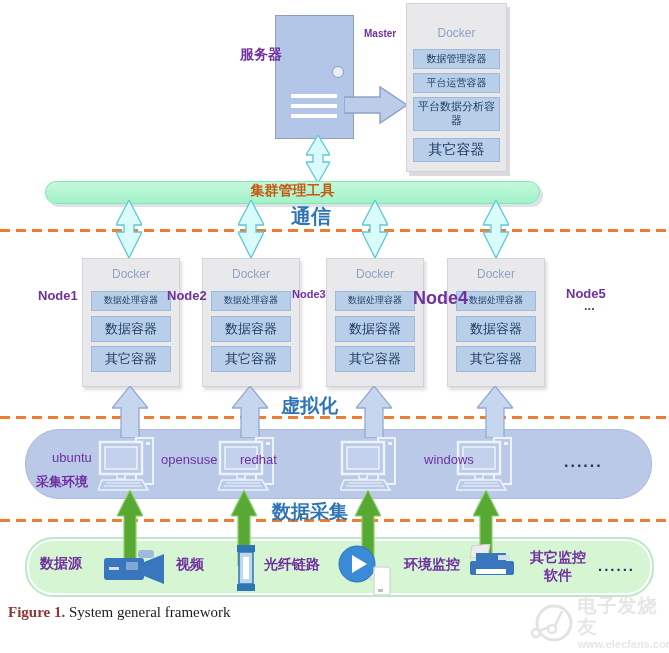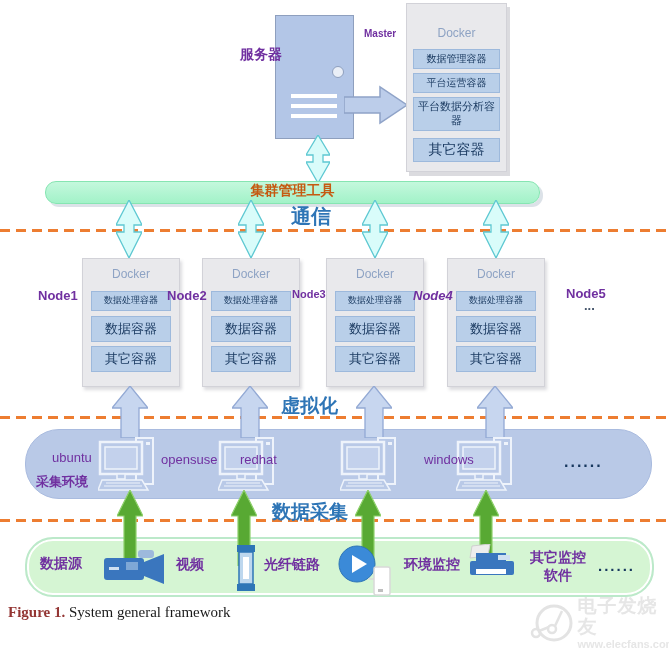--- a/index.html
+++ b/index.html
@@ -129,21 +129,21 @@
   <div class="node-box" style="left:447px;">
     <div class="docker-title" style="top:8px;">Docker</div>
     <div class="subbox" style="left:8px;top:32px;width:78px;height:18px;font-size:9px;">数据处理容器</div>
     <div class="subbox" style="left:8px;top:57px;width:78px;height:24px;font-size:13px;">数据容器</div>
     <div class="subbox" style="left:8px;top:87px;width:78px;height:24px;font-size:13px;">其它容器</div>
   </div>
 
   <div class="plabel" style="left:38px;top:288px;font-size:13px;">Node1</div>
   <div class="plabel" style="left:167px;top:288px;font-size:13px;">Node2</div>
   <div class="plabel" style="left:292px;top:288px;font-size:11px;">Node3</div>
-  <div class="plabel" style="left:413px;top:288px;font-size:13px;font-style:italic;">Node4</div>
+  <div class="plabel" style="left:413px;top:288px;font-size:18px;">Node4</div>
   <div class="plabel" style="left:566px;top:286px;font-size:13px;">Node5</div>
   <div class="abs" style="left:584px;top:298px;color:#44546a;font-weight:bold;font-size:13px;z-index:6;">...</div>
 
   <svg class="abs arrow" style="left:112px;top:386px;" width="36" height="52">
     <polygon points="18,0 36,22 27,22 27,52 9,52 9,22 0,22" fill="#c7d6ef" stroke="#93a9d4" stroke-width="1.3"></polygon>
     </svg>
   <svg class="abs arrow" style="left:232px;top:386px;" width="36" height="52">
     <polygon points="18,0 36,22 27,22 27,52 9,52 9,22 0,22" fill="#c7d6ef" stroke="#93a9d4" stroke-width="1.3"></polygon>
     </svg>
   <svg class="abs arrow" style="left:356px;top:386px;" width="36" height="52">

